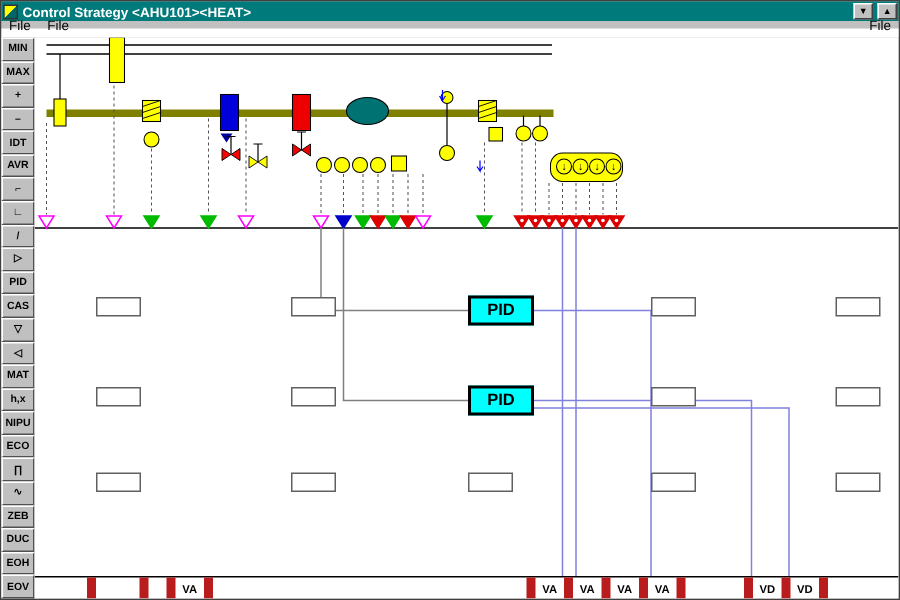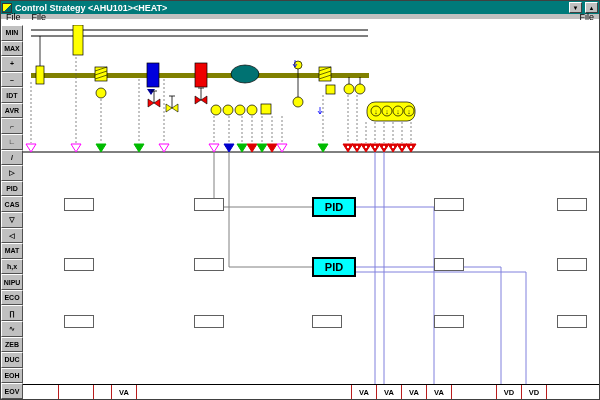--- a/index.html
+++ b/index.html
@@ -14,21 +14,21 @@
   .menu-item{cursor:default;}
   .help{margin-left:auto;}
   .main{flex:1;display:flex;min-height:0;}
   .toolcol{flex:0 0 22px;width:22px;display:flex;flex-direction:column;background:#c0c0c0;}
   .tool{flex:1;min-height:0;background:#c0c0c0;border:1px solid;border-color:#fff #505050 #505050 #fff;font-size:7px;font-weight:bold;padding:0;line-height:1;display:flex;align-items:center;justify-content:center;color:#000;}
   .canvas{flex:1;position:relative;background:#fff;overflow:hidden;}
   #draw{position:absolute;left:0;top:0;}
   .phbox{position:absolute;width:30px;height:13px;background:#fff;border:1px solid #606060;}
   .pid{position:absolute;width:44px;height:20px;background:#00ffff;border:2px solid #000;display:flex;align-items:center;justify-content:center;font-weight:bold;font-size:11px;z-index:3;}
   .bottomrow{position:absolute;left:0;right:0;bottom:0;height:15px;border-top:1px solid #000;display:flex;background:transparent;z-index:2;}
-  .bcell{border-left:1px solid #b91c1c;font-size:7.5px;font-weight:bold;display:flex;align-items:center;justify-content:center;height:100%;}
+  .bcell{border-left:6px solid #b91c1c;font-size:7.5px;font-weight:bold;display:flex;align-items:center;justify-content:center;height:100%;}
   .bcell:first-child{border-left:none;}
 </style>
 </head>
 <body>
 
 <div class="app">
   <div class="titlebar">
     <span class="appicon"></span>
     <span class="title">Control Strategy &lt;AHU101&gt;&lt;HEAT&gt;</span>
     <button class="tbb">▼</button>

